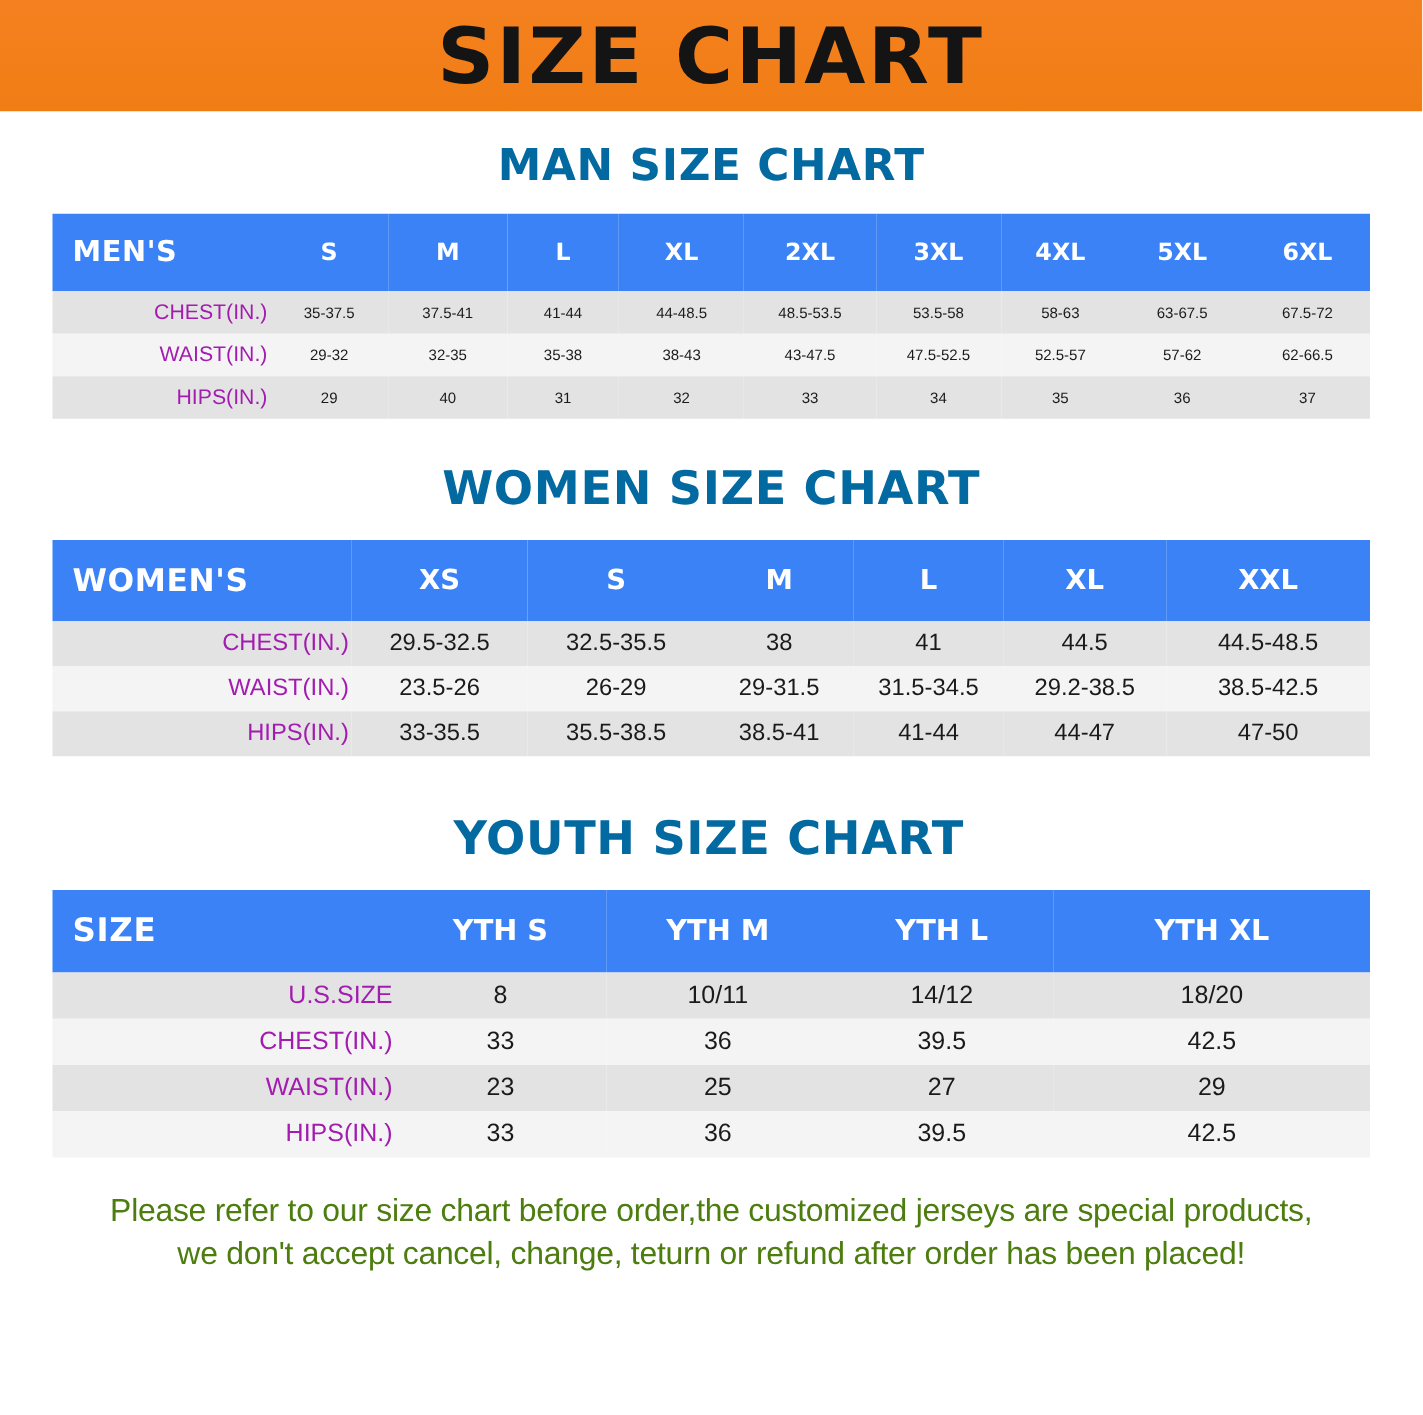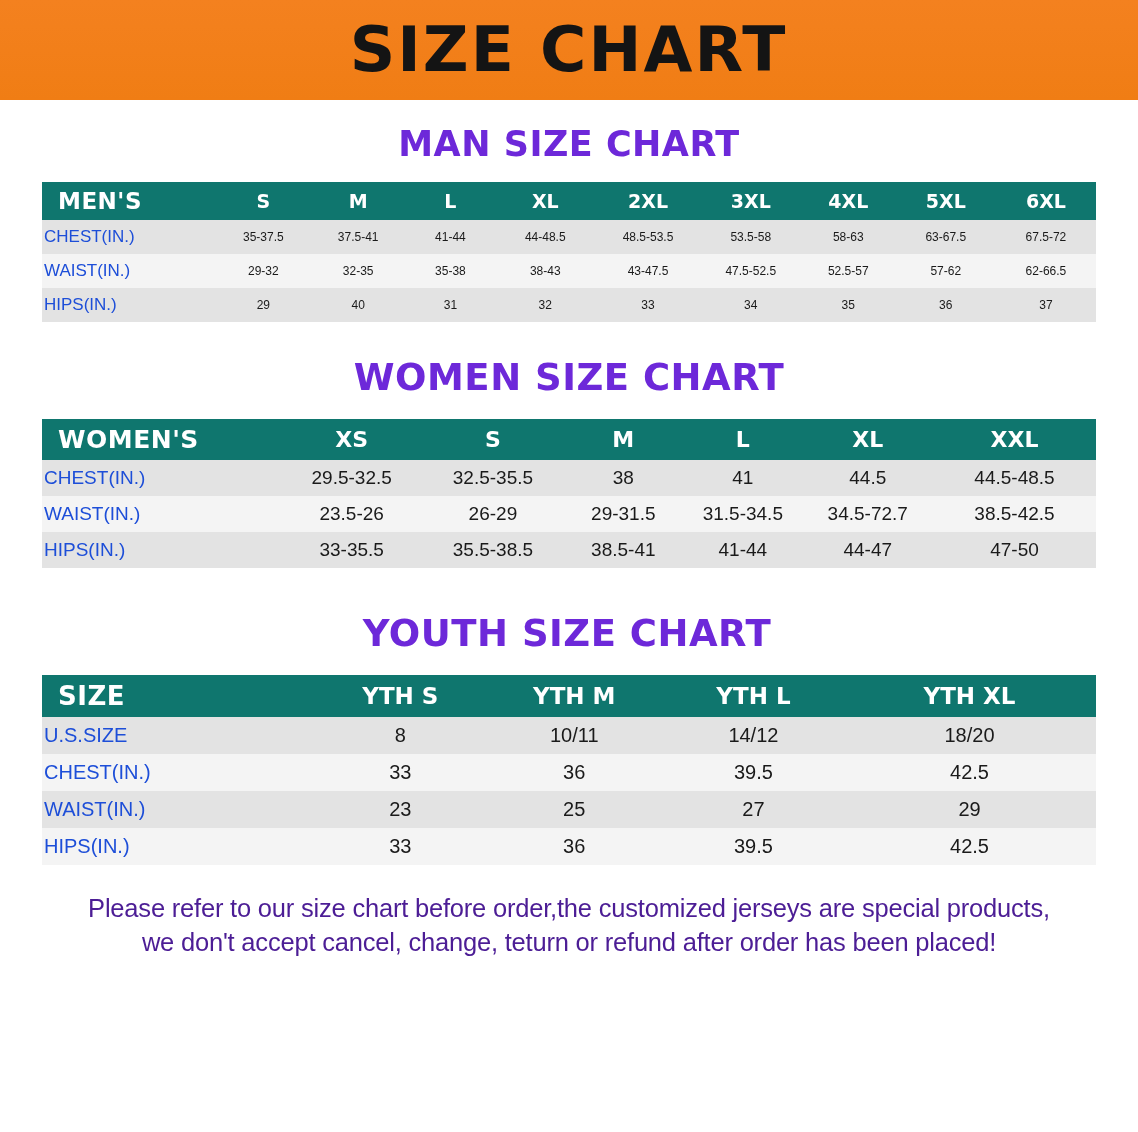--- a/index.html
+++ b/index.html
@@ -12,21 +12,21 @@
   .page {
     width: 1138px; height: 1132px;
     position: relative;
     background: #ffffff;
     overflow: hidden;
   }
 
   
   .banner {
     width: 100%;
-    height: 100px;
+    height: 89px;
     background: #f57f17;
     background: linear-gradient(180deg,#f4811f 0%, #f07d14 100%);
     display: flex;
     align-items: center;
     justify-content: center;
   }
   .banner-title {
     font-family: "DejaVu Sans", sans-serif;
     font-weight: bold;
     font-size: 62px;
@@ -34,55 +34,55 @@
     color: #141414;
     line-height: 1;
     transform: scaleX(1.02);
   }
 
   
   .section-heading {
     text-align: center;
     font-family: "DejaVu Sans", sans-serif;
     font-weight: bold;
-    color: #6d28d9;
+    color: #0369a1;
   }
   .h-man   { font-size: 35px; margin: 24px 0 18px 0; letter-spacing: 0.5px; }
   .h-women { font-size: 37px; margin: 34px 0 20px 0; letter-spacing: 0.5px; }
   .h-youth { font-size: 37px; margin: 44px 4px 20px 0; letter-spacing: 0.5px; }
 
   
   .tbl-wrap { padding: 0 42px; }
   table.size {
     width: 100%;
     border-collapse: collapse;
     table-layout: fixed;
   }
   table.size thead th {
-    background: #0f766e;
+    background: #3b82f6;
     color: #ffffff;
     font-family: "DejaVu Sans", sans-serif;
     font-weight: bold;
     text-align: center;
-    padding: 6px 2px;
+    padding: 18px 2px;
   }
   table.size thead th.rowlabel {
     text-align: left;
     padding-left: 16px;
     letter-spacing: 0.5px;
   }
   table.size tbody td {
     text-align: center;
     color: #1a1a1a;
     font-family: "Liberation Sans", sans-serif;
     padding: 7px 2px;
   }
   table.size tbody td.rowlabel {
-    text-align: left;
-    color: #1d4ed8;
+    text-align: right;
+    color: #a21caf;
   }
   tr.band-a td { background: #e3e3e3; }
   tr.band-b td { background: #f4f4f4; }
 
   
   .men thead th { font-size: 19px; }
   .men thead th.rowlabel { font-size: 23px; }
   .men tbody td { font-size: 12px; }
   .men tbody td.rowlabel { font-size: 17px; }
 
@@ -94,21 +94,21 @@
 
   
   .youth thead th { font-size: 23px; }
   .youth thead th.rowlabel { font-size: 26px; }
   .youth tbody td { font-size: 20px; padding: 12px 2px; }
   .youth tbody td.rowlabel { font-size: 20px; }
 
   
   .note {
     margin: 26px 36px 0 36px;
-    color: #4c1d95;
+    color: #4d7c0f;
     font-family: "Liberation Sans", sans-serif;
     font-size: 25.5px;
     line-height: 1.35;
     text-align: center;
     letter-spacing: -0.2px;
   }
 </style>
 </head>
 <body>
 
@@ -220,21 +220,21 @@
           <td>41</td>
           <td>44.5</td>
           <td>44.5-48.5</td>
         </tr>
         <tr class="band-b">
           <td class="rowlabel">WAIST(IN.)</td>
           <td>23.5-26</td>
           <td>26-29</td>
           <td>29-31.5</td>
           <td>31.5-34.5</td>
-          <td>34.5-72.7</td>
+          <td>29.2-38.5</td>
           <td>38.5-42.5</td>
         </tr>
         <tr class="band-a">
           <td class="rowlabel">HIPS(IN.)</td>
           <td>33-35.5</td>
           <td>35.5-38.5</td>
           <td>38.5-41</td>
           <td>41-44</td>
           <td>44-47</td>
           <td>47-50</td>

